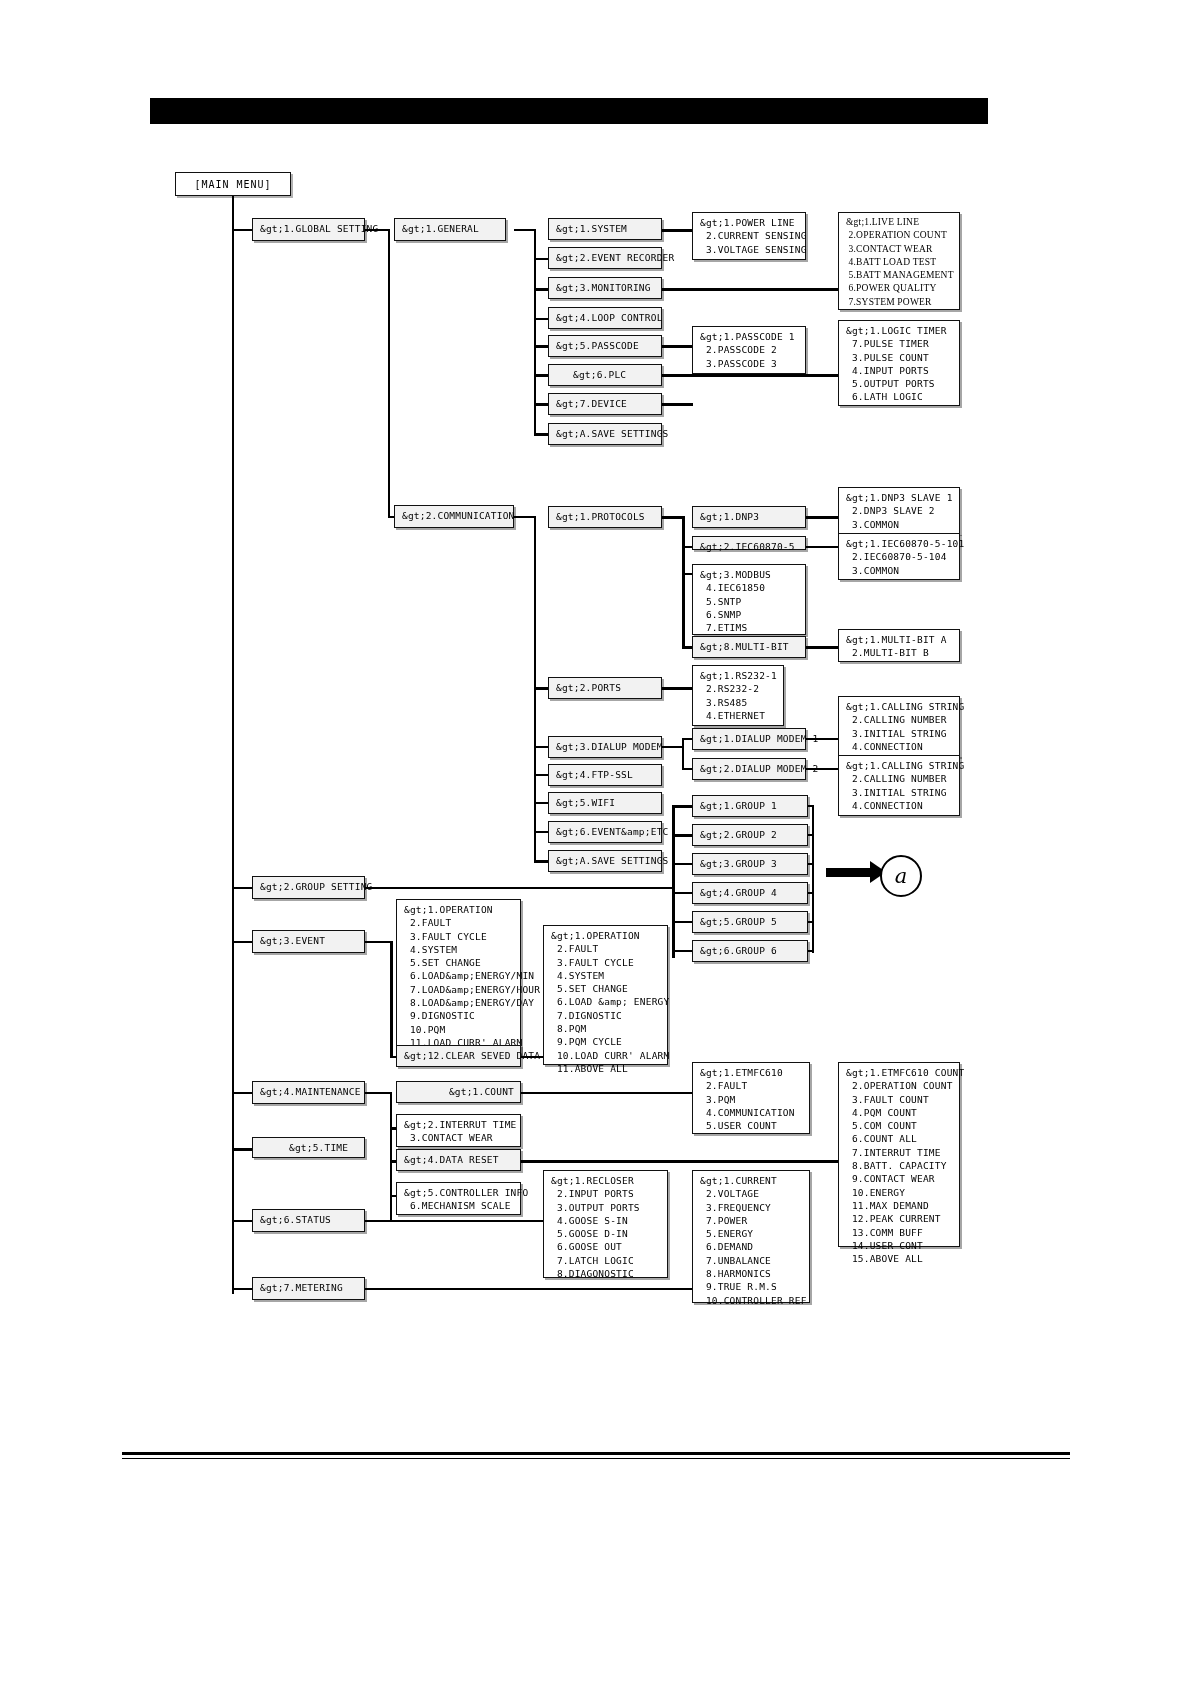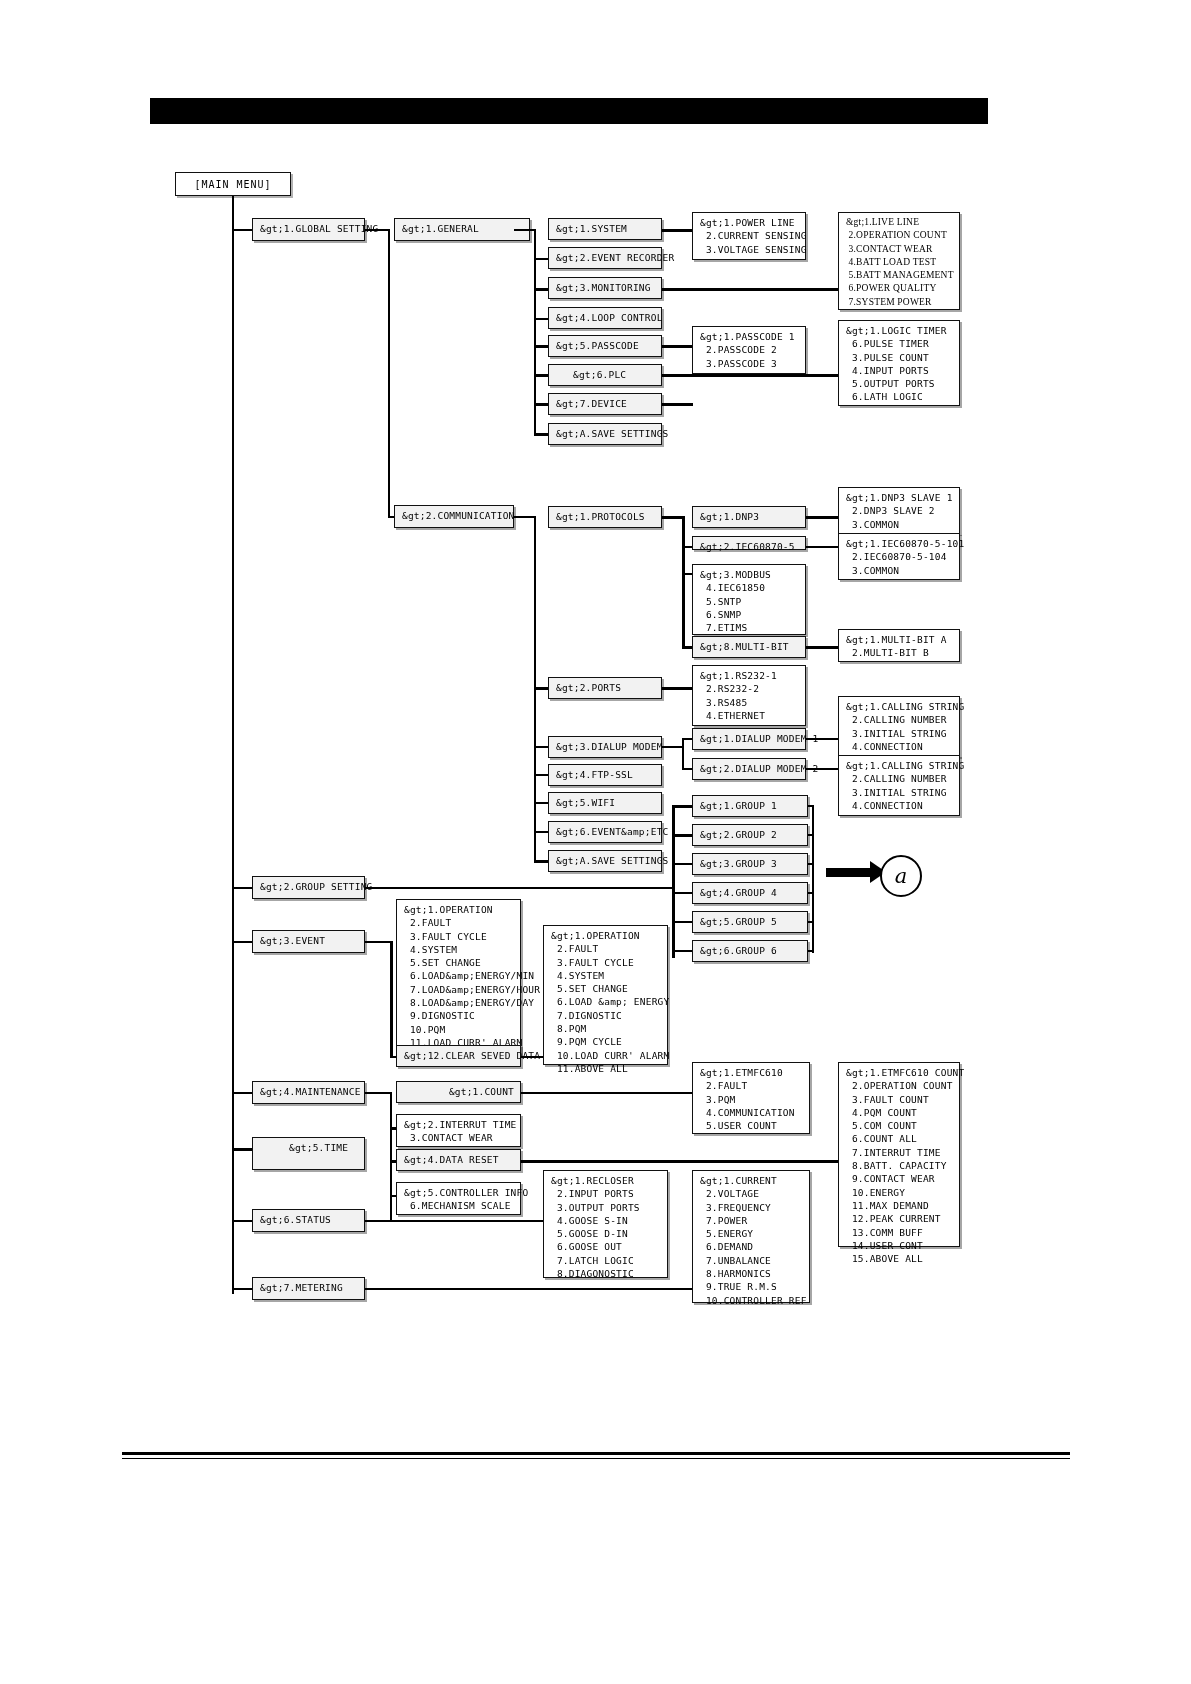--- a/index.html
+++ b/index.html
@@ -66,35 +66,35 @@
   </div>
   <div class="box" style="left:252px;top:876px;width:113px;height:23px;">
     <div class="ttl">&amp;gt;2.GROUP SETTING</div>
   </div>
   <div class="box" style="left:252px;top:930px;width:113px;height:23px;">
     <div class="ttl">&amp;gt;3.EVENT</div>
   </div>
   <div class="box" style="left:252px;top:1081px;width:113px;height:23px;">
     <div class="ttl">&amp;gt;4.MAINTENANCE</div>
   </div>
-  <div class="box" style="left:252px;top:1137px;width:113px;height:33px;padding-left:36px;">
+  <div class="box" style="left:252px;top:1137px;width:113px;height:21px;padding-left:36px;">
     <div class="ttl">&amp;gt;5.TIME</div>
   </div>
   <div class="box" style="left:252px;top:1209px;width:113px;height:23px;">
     <div class="ttl">&amp;gt;6.STATUS</div>
   </div>
   <div class="box" style="left:252px;top:1277px;width:113px;height:23px;">
     <div class="ttl">&amp;gt;7.METERING</div>
   </div>
 
   <div class="ln h" style="left:365px;top:229px;width:25px;"></div>
   <div class="ln v" style="left:388px;top:229px;height:288px;"></div>
   <div class="ln h" style="left:388px;top:516px;width:24px;"></div>
 
-  <div class="box" style="left:394px;top:218px;width:136px;height:23px;">
+  <div class="box" style="left:394px;top:218px;width:112px;height:23px;">
     <div class="ttl">&amp;gt;1.GENERAL</div>
   </div>
   <div class="box" style="left:394px;top:505px;width:120px;height:23px;">
     <div class="ttl">&amp;gt;2.COMMUNICATION</div>
   </div>
 
   <div class="ln h" style="left:514px;top:229px;width:22px;"></div>
   <div class="ln v" style="left:534px;top:229px;height:206px;"></div>
 
   <div class="ln h" style="left:534px;top:258px;width:16px;"></div>
@@ -158,21 +158,21 @@
       <li>&amp;gt;1.PASSCODE 1</li>
       <li> 2.PASSCODE 2</li>
       <li> 3.PASSCODE 3</li>
     </ul>
   </div>
 
   <div class="ln thick-h" style="left:662px;top:374px;width:177px;"></div>
   <div class="box plain" style="left:838px;top:320px;width:122px;height:86px;">
     <ul>
       <li>&amp;gt;1.LOGIC TIMER</li>
-      <li> 6.PULSE TIMER</li>
+      <li> 7.PULSE TIMER</li>
       <li> 3.PULSE COUNT</li>
       <li> 4.INPUT PORTS</li>
       <li> 5.OUTPUT PORTS</li>
       <li> 6.LATH LOGIC</li>
     </ul>
   </div>
 
   <div class="ln thick-h" style="left:662px;top:403px;width:31px;"></div>
 
   <div class="ln h" style="left:514px;top:516px;width:22px;"></div>
@@ -251,21 +251,21 @@
 
   <div class="ln thick-h" style="left:806px;top:646px;width:33px;"></div>
   <div class="box plain" style="left:838px;top:629px;width:122px;height:33px;">
     <ul>
       <li>&amp;gt;1.MULTI-BIT A</li>
       <li> 2.MULTI-BIT B</li>
     </ul>
   </div>
 
   <div class="ln thick-h" style="left:662px;top:687px;width:31px;"></div>
-  <div class="box plain" style="left:692px;top:665px;width:114px;height:61px;">
+  <div class="box plain" style="left:692px;top:665px;width:92px;height:61px;">
     <ul>
       <li>&amp;gt;1.RS232-1</li>
       <li> 2.RS232-2</li>
       <li> 3.RS485</li>
       <li> 4.ETHERNET</li>
     </ul>
   </div>
 
   <div class="ln h" style="left:662px;top:746px;width:22px;"></div>
   <div class="ln v" style="left:682px;top:738px;height:32px;"></div>

